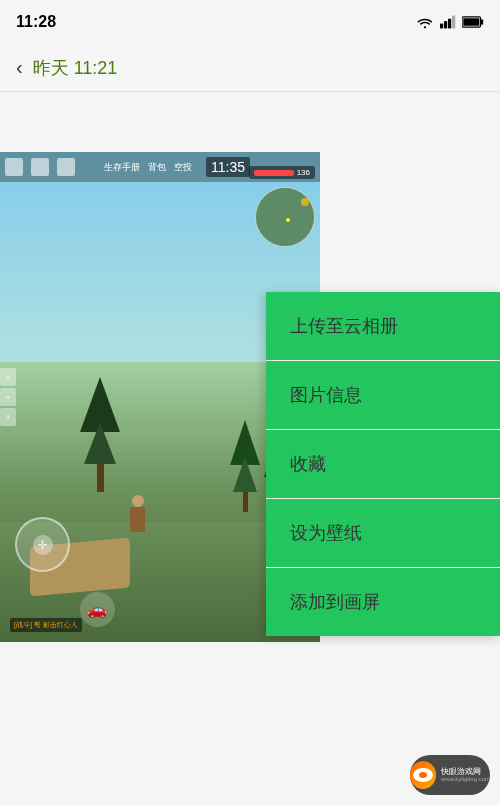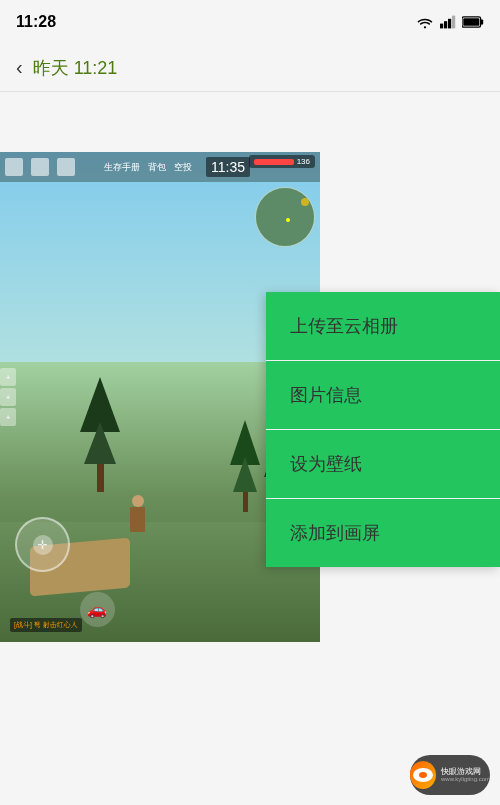--- a/index.html
+++ b/index.html
@@ -102,21 +102,21 @@
 
     .game-icon-small {
       width: 18px;
       height: 18px;
       background: rgba(255,255,255,0.6);
       border-radius: 2px;
     }
 
     .game-top-right {
       position: absolute;
-      top: 3px;
+      top: 14px;
       right: 5px;
       display: flex;
       flex-direction: column;
       align-items: flex-end;
       gap: 3px;
     }
 
     .health-bar-container {
       background: rgba(0,0,0,0.5);
       border-radius: 3px;
@@ -390,20 +390,21 @@
     </div>
 
     <div style="position:absolute;bottom:15px;left:80px;width:35px;height:35px;background:rgba(255,255,255,0.2);border-radius:50%;display:flex;align-items:center;justify-content:center;">
       <span style="font-size:16px;">🚗</span>
     </div>
   </div>
 
   <div class="context-menu">
     <div class="menu-item">上传至云相册</div>
     <div class="menu-item">图片信息</div>
+    <div class="menu-item">收藏</div>
     <div class="menu-item">设为壁纸</div>
     <div class="menu-item">添加到画屏</div>
   </div>
 
   <div class="bottom-logo">
     <div class="logo-circle">
       <div style="position:relative;width:20px;height:14px;">
         <div style="width:20px;height:14px;background:white;border-radius:50%;display:flex;align-items:center;justify-content:center;">
           <div style="width:8px;height:6px;background:#ff6600;border-radius:50%;"></div>
         </div>

